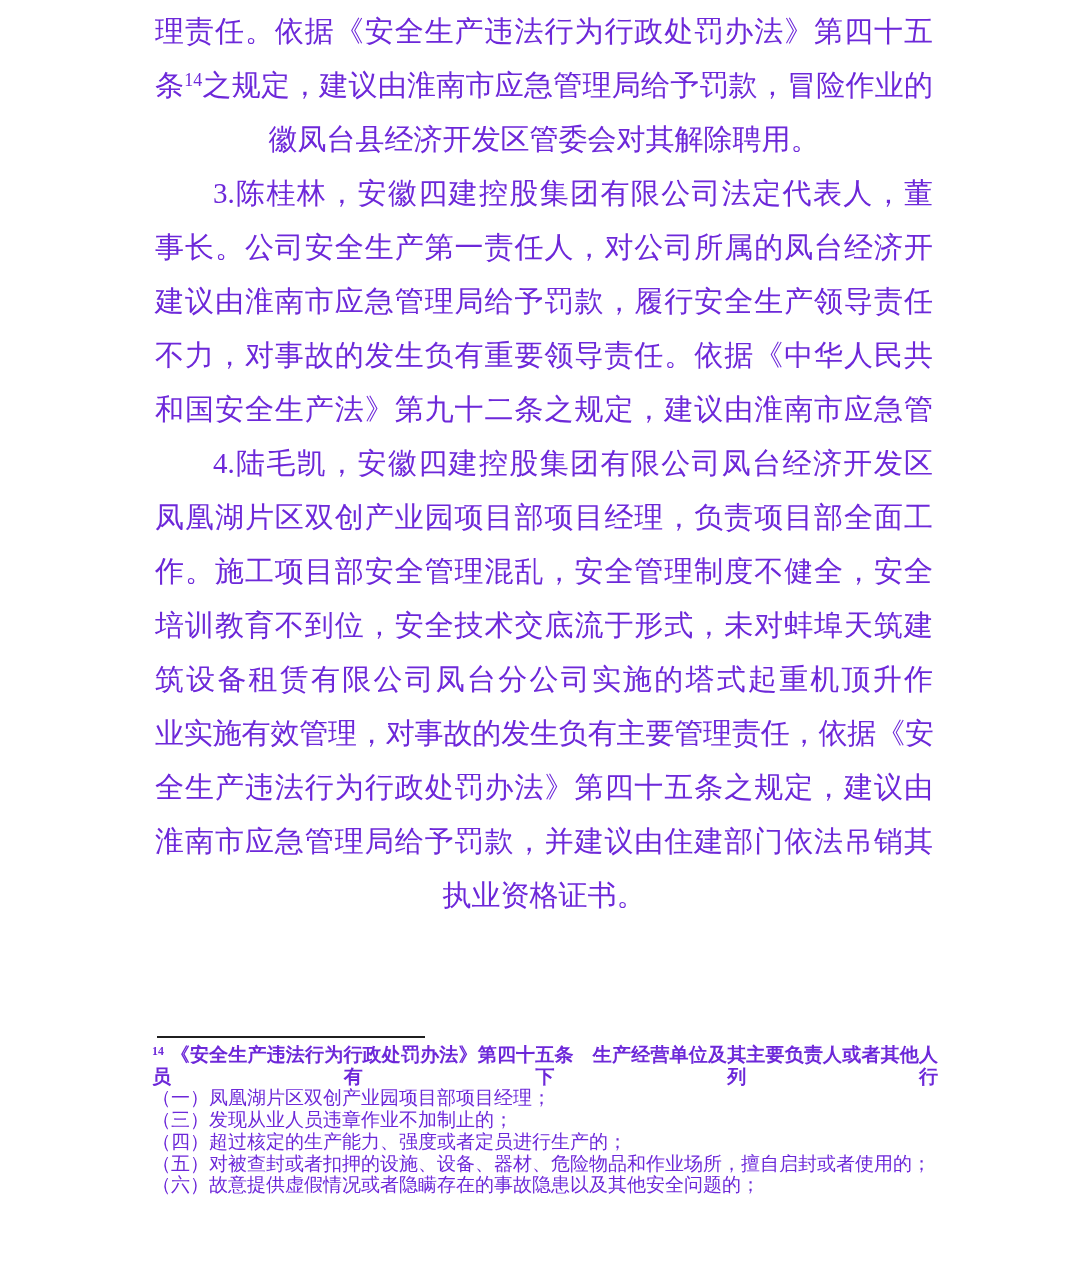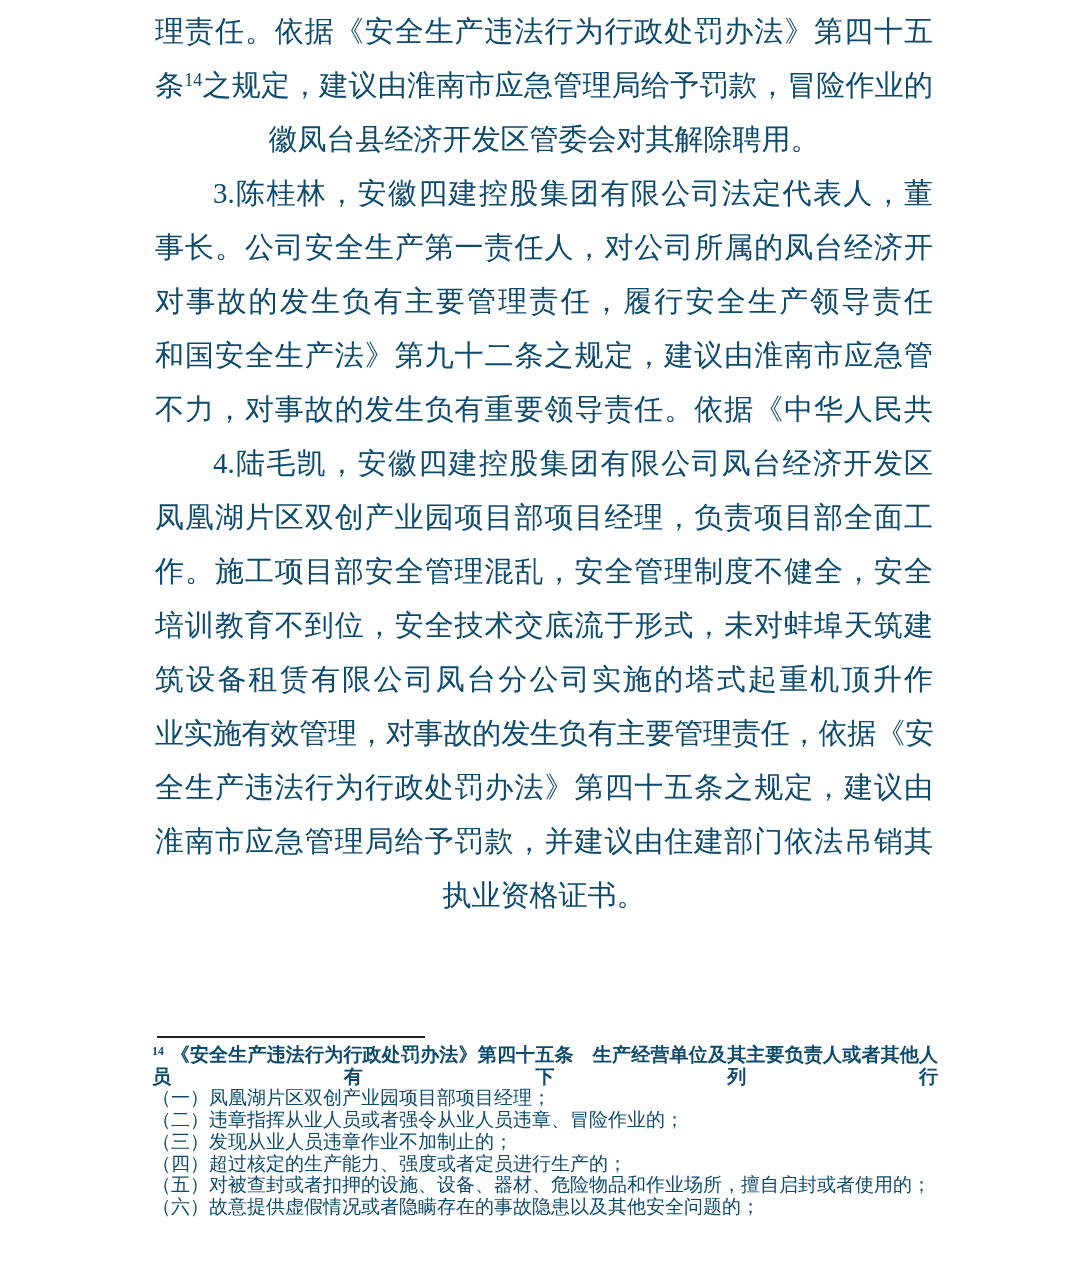--- a/index.html
+++ b/index.html
@@ -1,20 +1,20 @@
 <!DOCTYPE html>
 <html><head>
 <meta charset="utf-8">
 <style>
   html,body{margin:0;padding:0;background:#ffffff;}
   .page{
     position:relative;
     width:1080px;height:1264px;
     background:#ffffff;
-    color:#0c4a6e;
+    color:#6d28d9;
     font-family:"Liberation Serif","DejaVu Serif",serif;
     overflow:hidden;
   }
   .body-text{
     position:absolute;
     left:155px;top:4px;width:778px;
     font-size:29px;
   }
   .line{
     height:54px;
@@ -62,36 +62,35 @@
 </head>
 <body>
 
 <div class="page">
   <div class="body-text" id="bodyText">
       <div class="line jl"><span>理责任。依据《安全生产违法行为行政处罚办法》第四十五</span></div>
       <div class="line jl"><span>条</span><sup class="sup">14</sup><span>之规定，建议由淮南市应急管理局给予罚款，冒险作业的</span></div>
       <div class="line"><span>徽凤台县经济开发区管委会对其解除聘用。</span></div>
       <div class="line jl ind"><span>3.陈桂林，安徽四建控股集团有限公司法定代表人，董</span></div>
       <div class="line jl"><span>事长。公司安全生产第一责任人，对公司所属的凤台经济开</span></div>
-      <div class="line jl"><span>对事故的发生负有主要管理责任，履行安全生产领导责任</span></div>
+      <div class="line jl"><span>建议由淮南市应急管理局给予罚款，履行安全生产领导责任</span></div>
+      <div class="line jl"><span>不力，对事故的发生负有重要领导责任。依据《中华人民共</span></div>
       <div class="line jl"><span>和国安全生产法》第九十二条之规定，建议由淮南市应急管</span></div>
-      <div class="line jl"><span>不力，对事故的发生负有重要领导责任。依据《中华人民共</span></div>
       <div class="line jl ind"><span>4.陆毛凯，安徽四建控股集团有限公司凤台经济开发区</span></div>
       <div class="line jl"><span>凤凰湖片区双创产业园项目部项目经理，负责项目部全面工</span></div>
       <div class="line jl"><span>作。施工项目部安全管理混乱，安全管理制度不健全，安全</span></div>
       <div class="line jl"><span>培训教育不到位，安全技术交底流于形式，未对蚌埠天筑建</span></div>
       <div class="line jl"><span>筑设备租赁有限公司凤台分公司实施的塔式起重机顶升作</span></div>
       <div class="line jl tight"><span>业实施有效管理，对事故的发生负有主要管理责任，依据《安</span></div>
       <div class="line jl"><span>全生产违法行为行政处罚办法》第四十五条之规定，建议由</span></div>
       <div class="line jl"><span>淮南市应急管理局给予罚款，并建议由住建部门依法吊销其</span></div>
       <div class="line"><span>执业资格证书。</span></div>
     </div>
   <div class="footnote-sep"></div>
   <div class="footnotes" id="footnotes">
       <div class="fn-line jl"><sup class="sup">14</sup><span> 《安全生产违法行为行政处罚办法》第四十五条　生产经营单位及其主要负责人或者其他人员有下列行</span></div>
       <div class="fn-line"><span>（一）凤凰湖片区双创产业园项目部项目经理；</span></div>
-      <div class="fn-line"><span>（二）违章指挥从业人员或者强令从业人员违章、冒险作业的；</span></div>
       <div class="fn-line"><span>（三）发现从业人员违章作业不加制止的；</span></div>
       <div class="fn-line"><span>（四）超过核定的生产能力、强度或者定员进行生产的；</span></div>
       <div class="fn-line"><span>（五）对被查封或者扣押的设施、设备、器材、危险物品和作业场所，擅自启封或者使用的；</span></div>
       <div class="fn-line"><span>（六）故意提供虚假情况或者隐瞒存在的事故隐患以及其他安全问题的；</span></div>
     </div>
 </div>
 
 </body></html>

